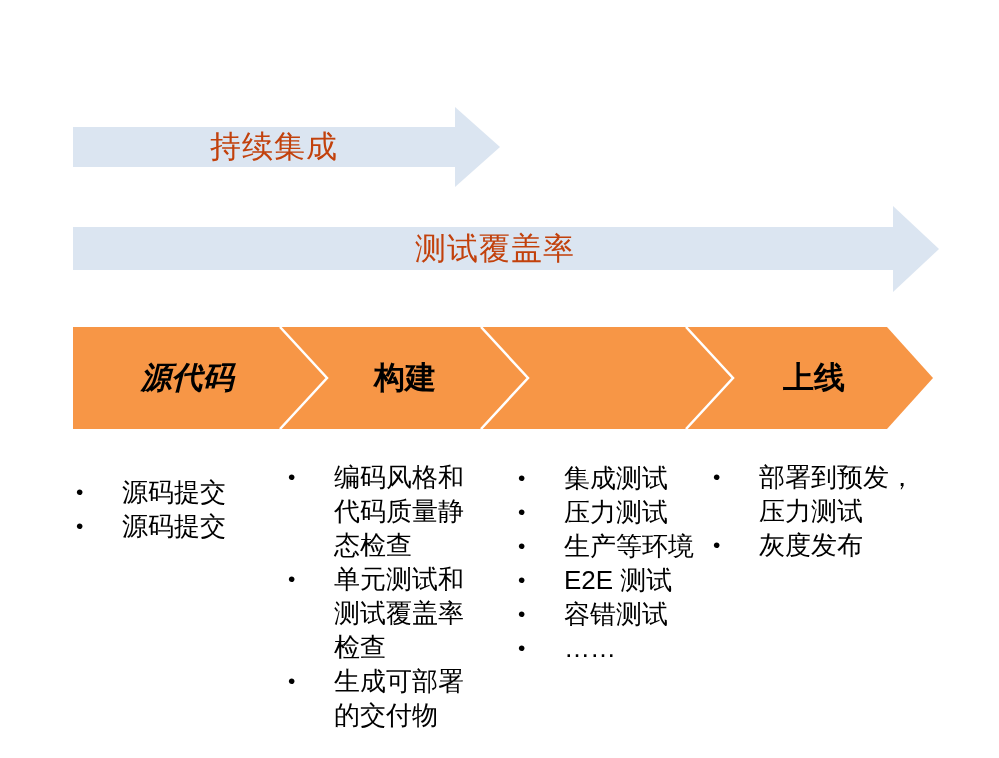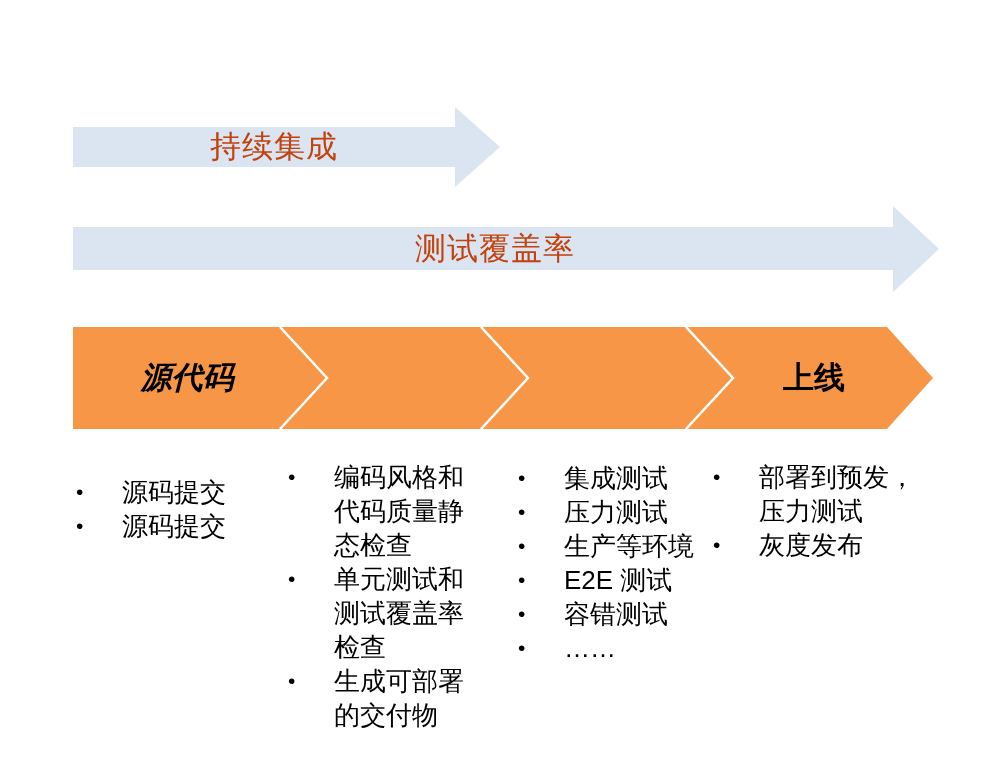--- a/index.html
+++ b/index.html
@@ -98,20 +98,21 @@
   <div class="arrow-head" id="cd-head"></div>
 
   <svg class="stage-band-svg" width="862" height="102" viewBox="0 0 862 102">
     <polygon points="0,0 814,0 860,51 814,102 0,102" fill="#f79646"></polygon>
     <polyline points="207,0 254,51 207,102" fill="none" stroke="#ffffff" stroke-width="2.5"></polyline>
     <polyline points="408,0 455,51 408,102" fill="none" stroke="#ffffff" stroke-width="2.5"></polyline>
     <polyline points="613,0 660,51 613,102" fill="none" stroke="#ffffff" stroke-width="2.5"></polyline>
   </svg>
 
   <div class="stage-label" id="stage-label-0">源代码</div>
+  <div class="stage-label" id="stage-label-1">构建</div>
   <div class="stage-label" id="stage-label-3">上线</div>
 
   <div class="bullet-col" id="col-0">
     <div class="bullet-row">
       <span class="bullet-marker">•</span>
       <span class="bullet-text">源码提交</span>
     </div>
     <div class="bullet-row">
       <span class="bullet-marker">•</span>
       <span class="bullet-text">源码提交</span>

